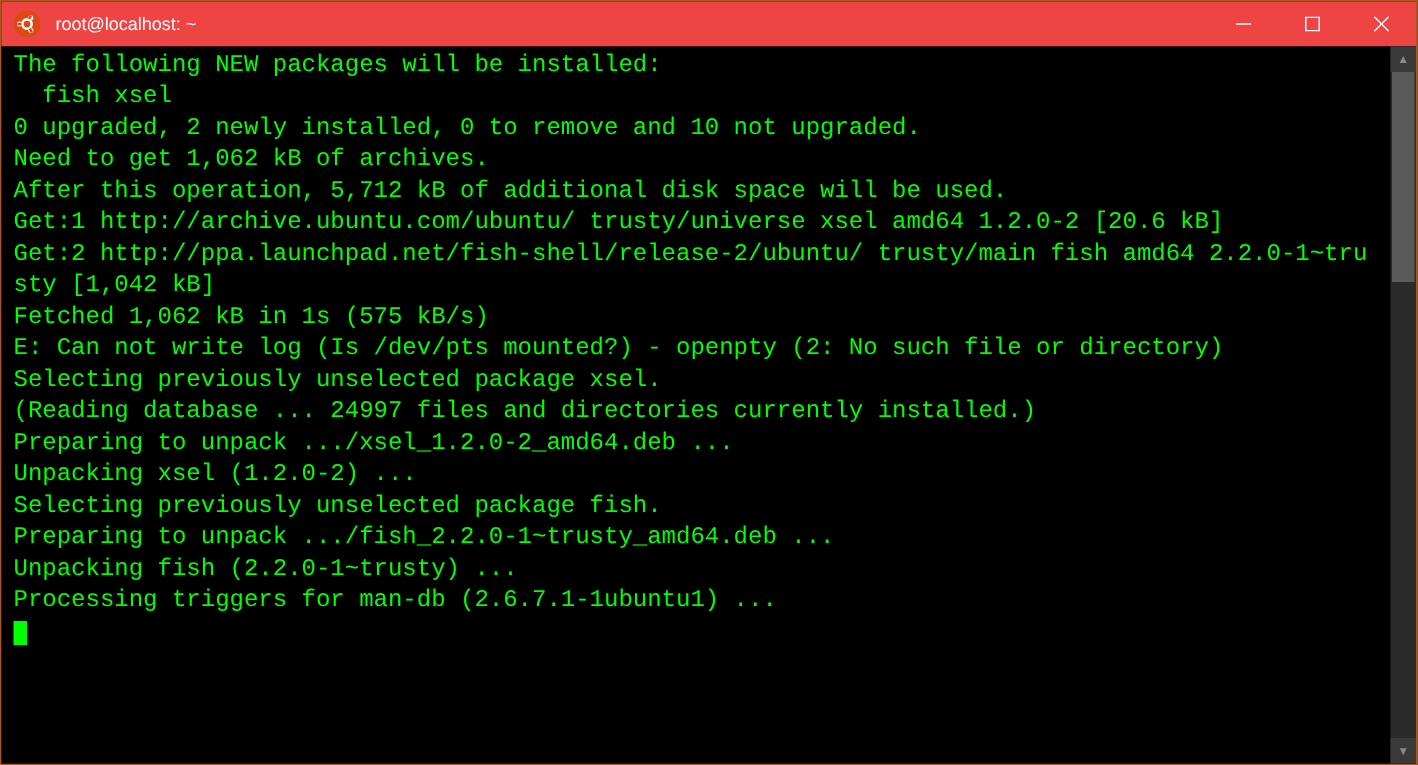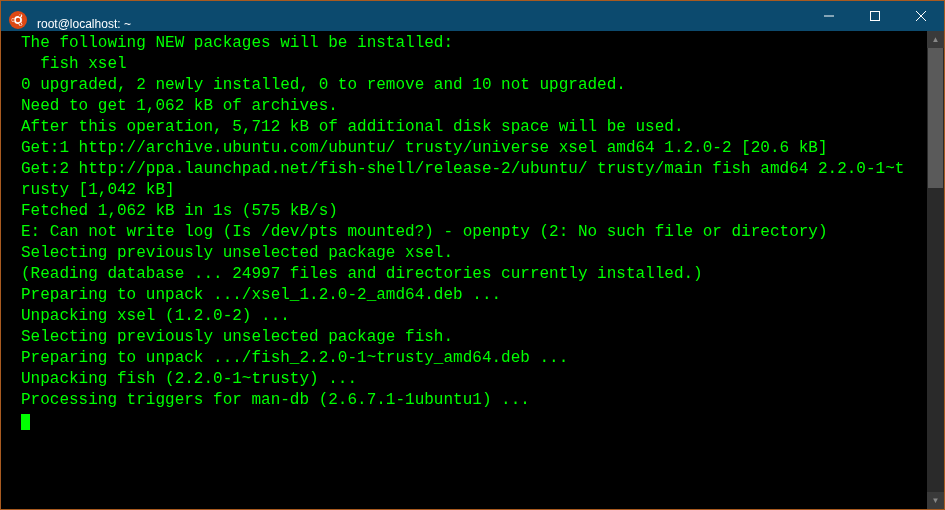--- a/index.html
+++ b/index.html
@@ -13,23 +13,23 @@
     .window {
       width: 945px;
       height: 510px;
       display: flex;
       flex-direction: column;
       background: #000;
       border: 1px solid #a85a20;
     }
     .titlebar {
       height: 30px;
-      background: #0c4a6e;
+      background: #ef4444;
       display: flex;
-      align-items: flex-end;
+      align-items: center;
       flex-shrink: 0;
     }
     .ubuntu-logo {
       width: 22px;
       height: 22px;
       margin-left: 6px;
       display: flex;
       align-items: center;
       justify-content: center;
     }
@@ -51,21 +51,21 @@
     }
     .win-btn svg { display: block; }
     .terminal-wrap {
       flex: 1;
       display: flex;
       background: #000;
       min-height: 0;
     }
     .terminal {
       flex: 1;
-      padding: 2px 20px;
+      padding: 2px 8px;
       font-family: "Consolas", "Courier New", monospace;
       font-size: 16px;
       line-height: 21px;
       color: #00ff00;
       white-space: pre-wrap;
       word-break: break-all;
       overflow: hidden;
     }
     .cursor {
       display: inline-block;

